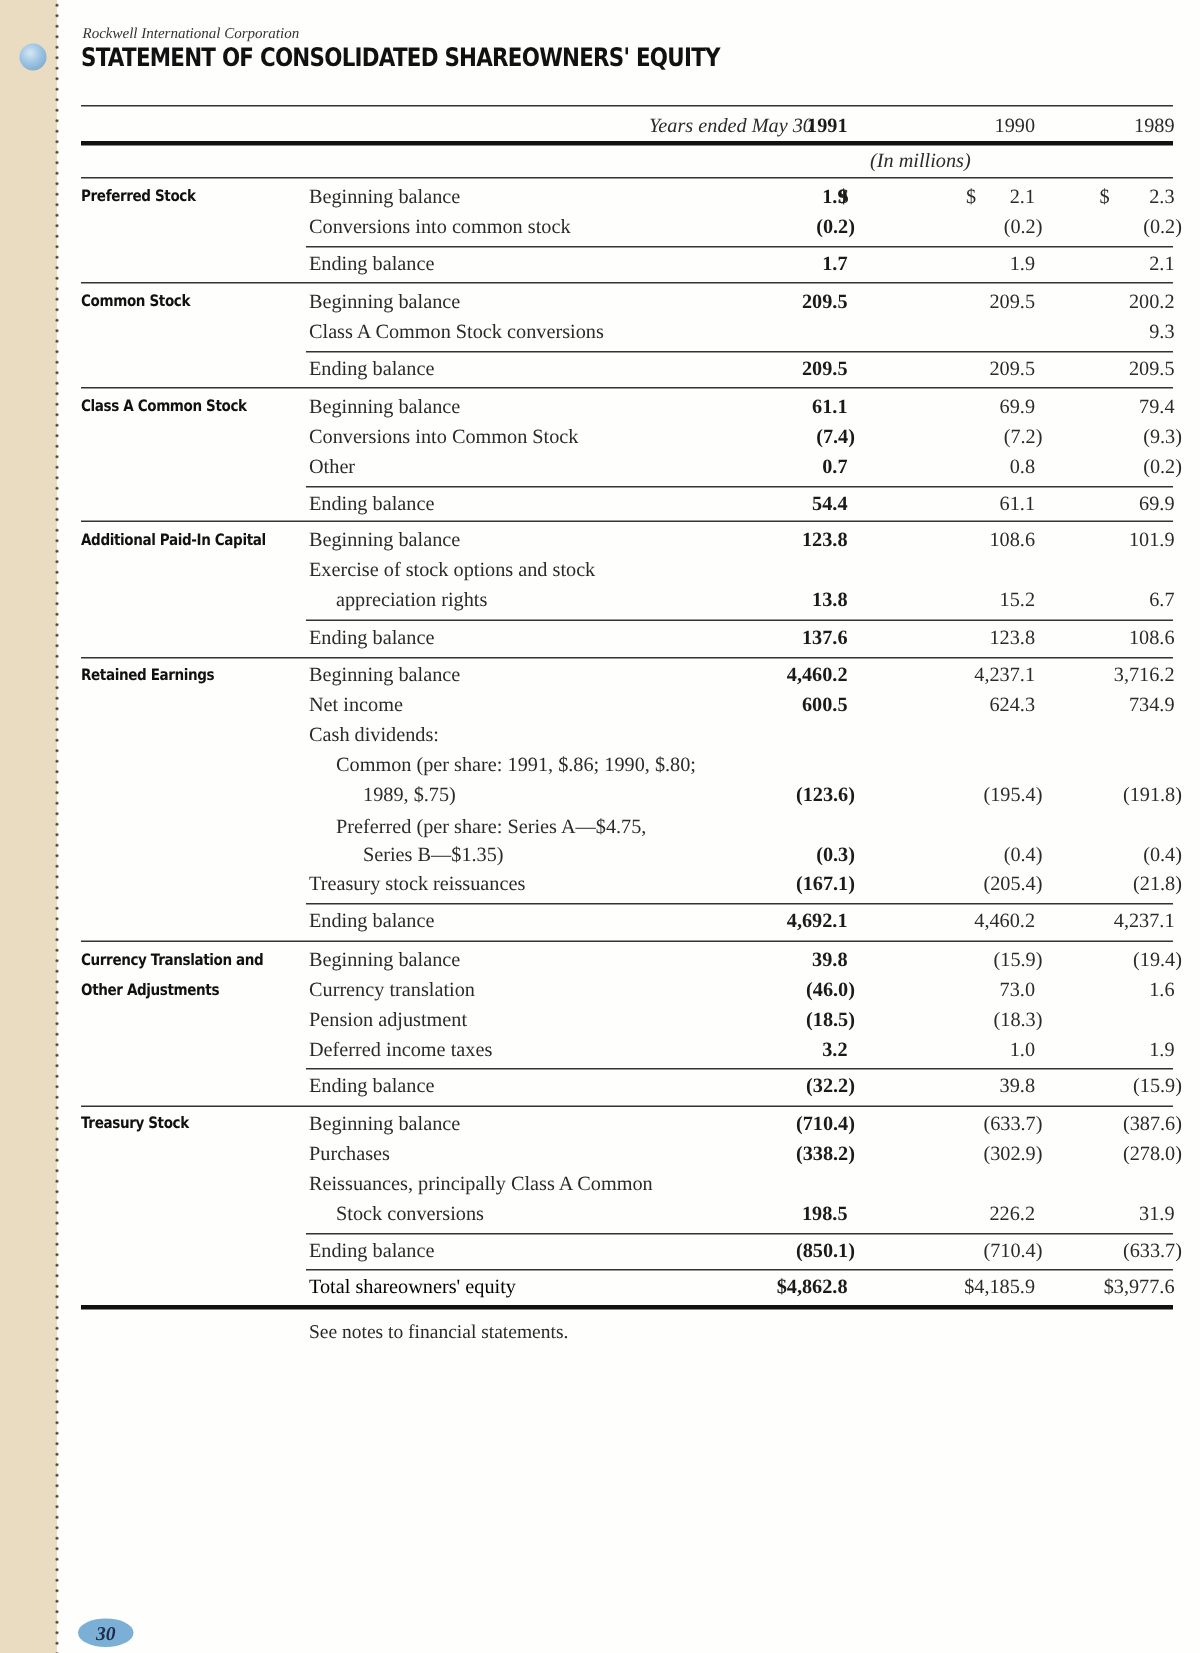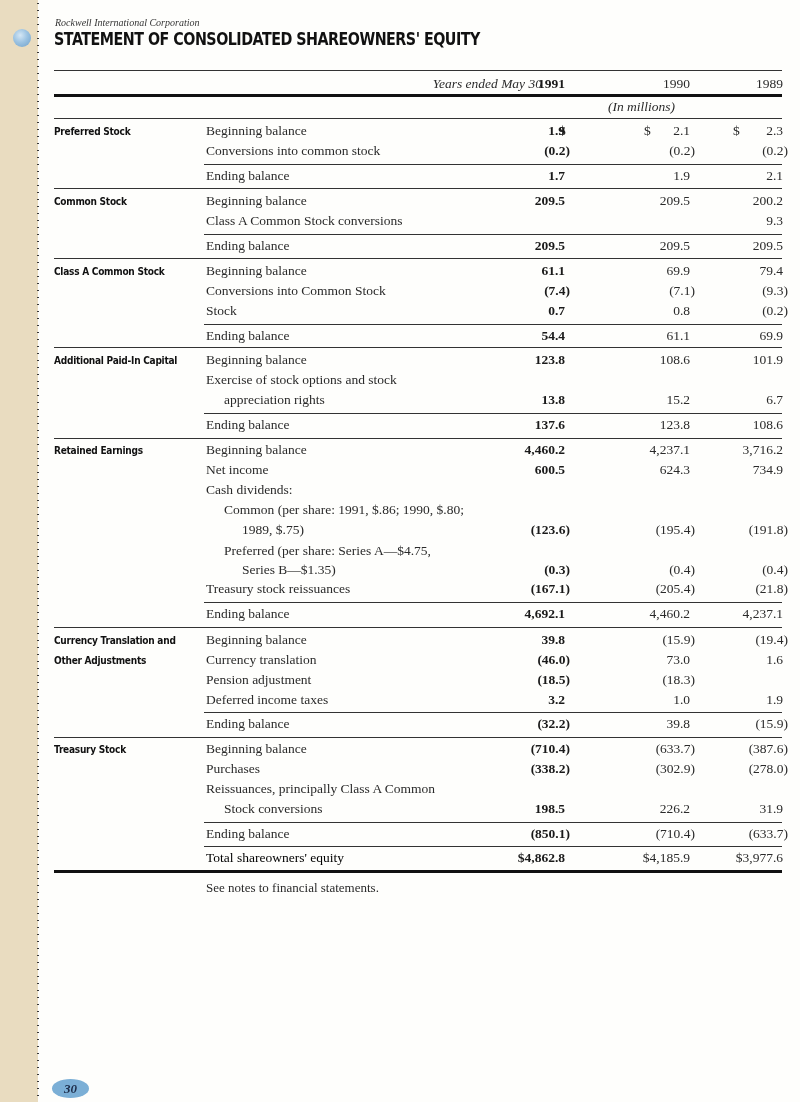--- a/index.html
+++ b/index.html
@@ -33,21 +33,21 @@
   }
   .hline { position: absolute; left: 54px; width: 728px; background: #333; }
   .t1 { height: 1px; }
   .t3 { height: 3px; background: #111; }
 
   .hdr-label { position: absolute; top: 76px; right: 258px; font-style: italic; font-size: 13.5px; }
   .col { position: absolute; text-align: right; font-size: 13.5px; white-space: nowrap; }
   .c91 { right: 235px; width: 80px; font-weight: bold; color: #1a1a1a; }
   .c90 { right: 110px; width: 80px; }
   .c89 { right: 17px; width: 80px; }
-  .inmil { position: absolute; top: 99px; left: 580px; font-style: italic; font-size: 13.5px; margin-left: 28px; }
+  .inmil { position: absolute; top: 99px; left: 580px; font-style: italic; font-size: 13.5px; }
 
   .section-label {
     position: absolute; left: 54px;
     font-family: "DejaVu Sans", "Liberation Sans", sans-serif;
     font-weight: bold; font-size: 10.5px; letter-spacing: -0.3px; color: #111;
     transform: scaleX(0.86); transform-origin: left top; white-space: nowrap; line-height: 20px;
   }
   .row-label { position: absolute; left: 206px; font-size: 13.5px; white-space: nowrap; }
   .ind1 { left: 224px; }
   .ind2 { left: 242px; }
@@ -114,23 +114,23 @@
 <div class="col c89" style="top:238px">209.5</div>
 <div class="hline t1" style="top:258px"></div>
 
 <div class="section-label" style="top:261px">Class A Common Stock</div>
 <div class="row-label" style="top:263px">Beginning balance</div>
 <div class="col c91" style="top:263px">61.1</div>
 <div class="col c90" style="top:263px">69.9</div>
 <div class="col c89" style="top:263px">79.4</div>
 <div class="row-label" style="top:283px">Conversions into Common Stock</div>
 <div class="col c91" style="top:283px;right:230px">(7.4)</div>
-<div class="col c90" style="top:283px;right:105px">(7.1)</div>
+<div class="col c90" style="top:283px;right:105px">(7.2)</div>
 <div class="col c89" style="top:283px;right:12px">(9.3)</div>
-<div class="row-label" style="top:303px">Stock</div>
+<div class="row-label" style="top:303px">Other</div>
 <div class="col c91" style="top:303px">0.7</div>
 <div class="col c90" style="top:303px">0.8</div>
 <div class="col c89" style="top:303px;right:12px">(0.2)</div>
 <div class="hline t1" style="top:324px;left:204px;width:578px"></div>
 <div class="row-label" style="top:328px">Ending balance</div>
 <div class="col c91" style="top:328px">54.4</div>
 <div class="col c90" style="top:328px">61.1</div>
 <div class="col c89" style="top:328px">69.9</div>
 <div class="hline t1" style="top:347px"></div>
 

